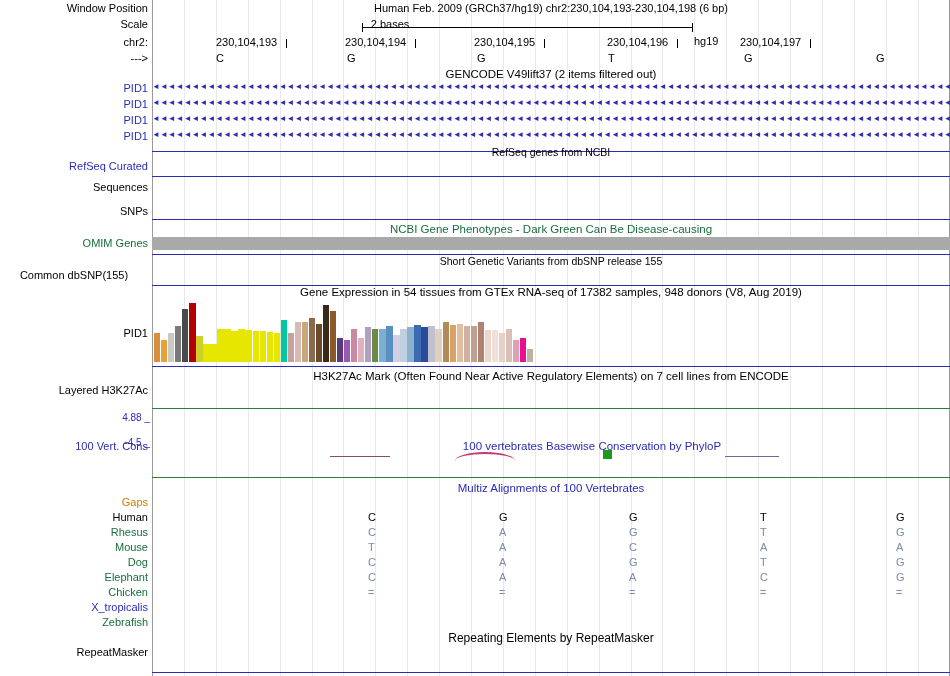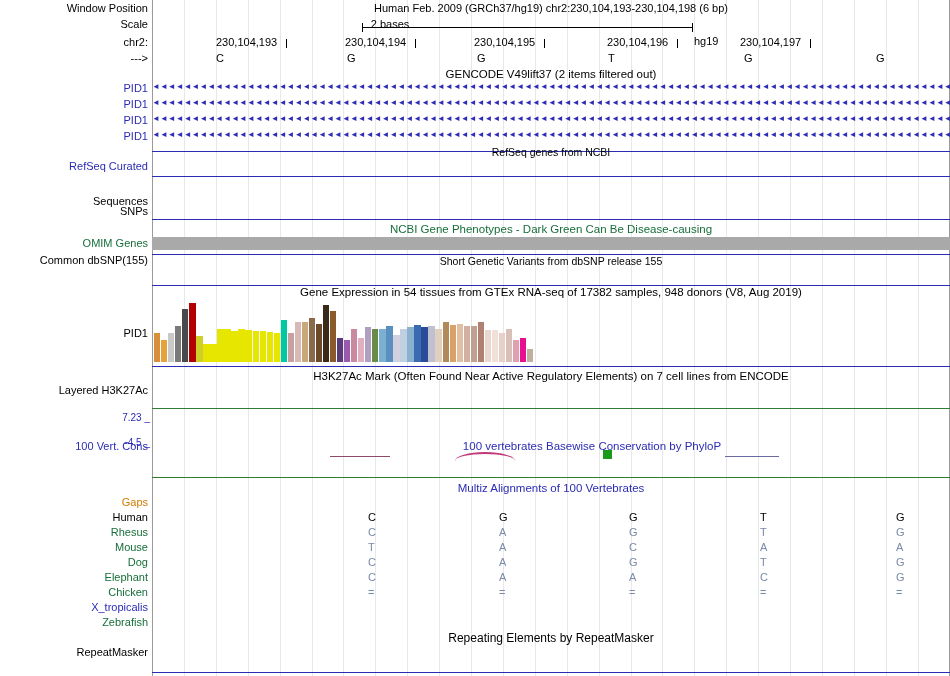--- a/index.html
+++ b/index.html
@@ -125,31 +125,31 @@
   <div class="arrows" style="top: 114px; font-size: 8px; color: rgb(43, 43, 181); overflow: hidden;">◄◄◄◄◄◄◄◄◄◄◄◄◄◄◄◄◄◄◄◄◄◄◄◄◄◄◄◄◄◄◄◄◄◄◄◄◄◄◄◄◄◄◄◄◄◄◄◄◄◄◄◄◄◄◄◄◄◄◄◄◄◄◄◄◄◄◄◄◄◄◄◄◄◄◄◄◄◄◄◄◄◄◄◄◄◄◄◄◄◄◄◄◄◄◄◄◄◄◄◄◄◄◄◄◄◄◄◄◄◄◄◄◄◄◄◄◄◄◄◄◄◄◄◄◄◄◄◄◄◄◄◄◄◄◄◄◄◄◄◄◄◄◄◄◄◄◄◄◄◄◄◄◄◄◄◄◄◄◄◄◄◄◄◄◄◄◄◄◄◄◄◄◄◄◄◄◄◄◄◄◄◄◄◄◄◄◄◄◄◄◄◄◄◄◄◄◄◄◄◄</div>
   <div class="label-col lbl blue" style="top:130px;">PID1</div>
   <div class="arrows" style="top: 130px; font-size: 8px; color: rgb(43, 43, 181); overflow: hidden;">◄◄◄◄◄◄◄◄◄◄◄◄◄◄◄◄◄◄◄◄◄◄◄◄◄◄◄◄◄◄◄◄◄◄◄◄◄◄◄◄◄◄◄◄◄◄◄◄◄◄◄◄◄◄◄◄◄◄◄◄◄◄◄◄◄◄◄◄◄◄◄◄◄◄◄◄◄◄◄◄◄◄◄◄◄◄◄◄◄◄◄◄◄◄◄◄◄◄◄◄◄◄◄◄◄◄◄◄◄◄◄◄◄◄◄◄◄◄◄◄◄◄◄◄◄◄◄◄◄◄◄◄◄◄◄◄◄◄◄◄◄◄◄◄◄◄◄◄◄◄◄◄◄◄◄◄◄◄◄◄◄◄◄◄◄◄◄◄◄◄◄◄◄◄◄◄◄◄◄◄◄◄◄◄◄◄◄◄◄◄◄◄◄◄◄◄◄◄◄◄</div>
 
   <div class="hline" style="top:151px;"></div>
 
   <div class="label-col lbl blue" style="top:160px;">RefSeq Curated</div>
   <div class="title sm" style="top:146px;">RefSeq genes from NCBI</div>
   <div class="hline" style="top:176px;"></div>
 
-  <div class="label-col lbl" style="top:195px;">Sequences</div>
+  <div class="label-col lbl" style="top:181px;">Sequences</div>
   <div class="label-col lbl" style="top:205px;">SNPs</div>
   <div class="hline" style="top:219px;"></div>
 
   <div class="title" style="top:223px;color:#176e3a;">NCBI Gene Phenotypes - Dark Green Can Be Disease-causing</div>
   <div class="label-col lbl green" style="top:237px;">OMIM Genes</div>
   <div class="omim-bar" style="top:237px;"></div>
   <div class="hline" style="top:254px;"></div>
 
   <div class="title sm" style="top:255px;">Short Genetic Variants from dbSNP release 155</div>
-  <div class="label-col lbl" style="top:254px;">Common dbSNP(155)</div>
+  <div class="label-col lbl" style="top:269px;text-align:center;">Common dbSNP(155)</div>
   <div class="hline" style="top:285px;"></div>
 
   <div class="title" style="top:286px;">Gene Expression in 54 tissues from GTEx RNA-seq of 17382 samples, 948 donors (V8, Aug 2019)</div>
   <div class="label-col lbl" style="top:327px;">PID1</div>
   <div id="gtexchart" style="position:absolute;left:154px;top:296px;width:380px;height:66px;">
       <div class="bar" style="left: 0px; width: 6.33704px; height: 28.6px; background: rgb(217, 143, 58);"></div>
       <div class="bar" style="left: 7.03704px; width: 6.33704px; height: 22px; background: rgb(232, 162, 60);"></div>
       <div class="bar" style="left: 14.0741px; width: 6.33704px; height: 28.6px; background: rgb(201, 201, 201);"></div>
       <div class="bar" style="left: 21.1111px; width: 6.33704px; height: 36.3px; background: rgb(122, 122, 122);"></div>
       <div class="bar" style="left: 28.1481px; width: 6.33704px; height: 52.8px; background: rgb(74, 74, 74);"></div>
@@ -203,21 +203,21 @@
       <div class="bar" style="left: 365.926px; width: 6.33704px; height: 24.2px; background: rgb(232, 16, 144);"></div>
       <div class="bar" style="left: 372.963px; width: 6.33704px; height: 13.2px; background: rgb(192, 176, 160);"></div>
     </div>
   <div class="hline" style="top:366px;"></div>
 
   <div class="title" style="top:370px;">H3K27Ac Mark (Often Found Near Active Regulatory Elements) on 7 cell lines from ENCODE</div>
   <div class="label-col lbl" style="top:384px;">Layered H3K27Ac</div>
   <div class="hline2" style="top:408px;"></div>
 
   <div class="title" style="top:440px;color:#2b2bb5;padding-left:41px;">100 vertebrates Basewise Conservation by PhyloP</div>
-  <div class="label-col cons-axis" style="top:412px;width:152px;">7.23 _</div>
+  <div class="label-col cons-axis" style="top:412px;width:152px;">4.88 _</div>
   <div class="label-col lbl blue" style="top:440px;">100 Vert. Cons</div>
   <div class="label-col cons-axis" style="top:437px;width:152px;">-4.5 _</div>
 
   <div style="position:absolute;left:330px;top:456px;width:60px;height:1px;background:#8a4a6a;"></div>
   <div style="position:absolute;left:455px;top:452px;width:60px;height:7px;border-top:2px solid #c0397a;border-radius:50%/100% 100% 0 0;"></div>
   <div style="position:absolute;left:603px;top:450px;width:9px;height:9px;background:#1a9a1a;"></div>
   <div style="position:absolute;left:725px;top:456px;width:54px;height:1px;background:#6a6aa0;"></div>
   <div class="hline2" style="top:477px;"></div>
 
   <div class="title" style="top:482px;color:#2b2bb5;">Multiz Alignments of 100 Vertebrates</div>

